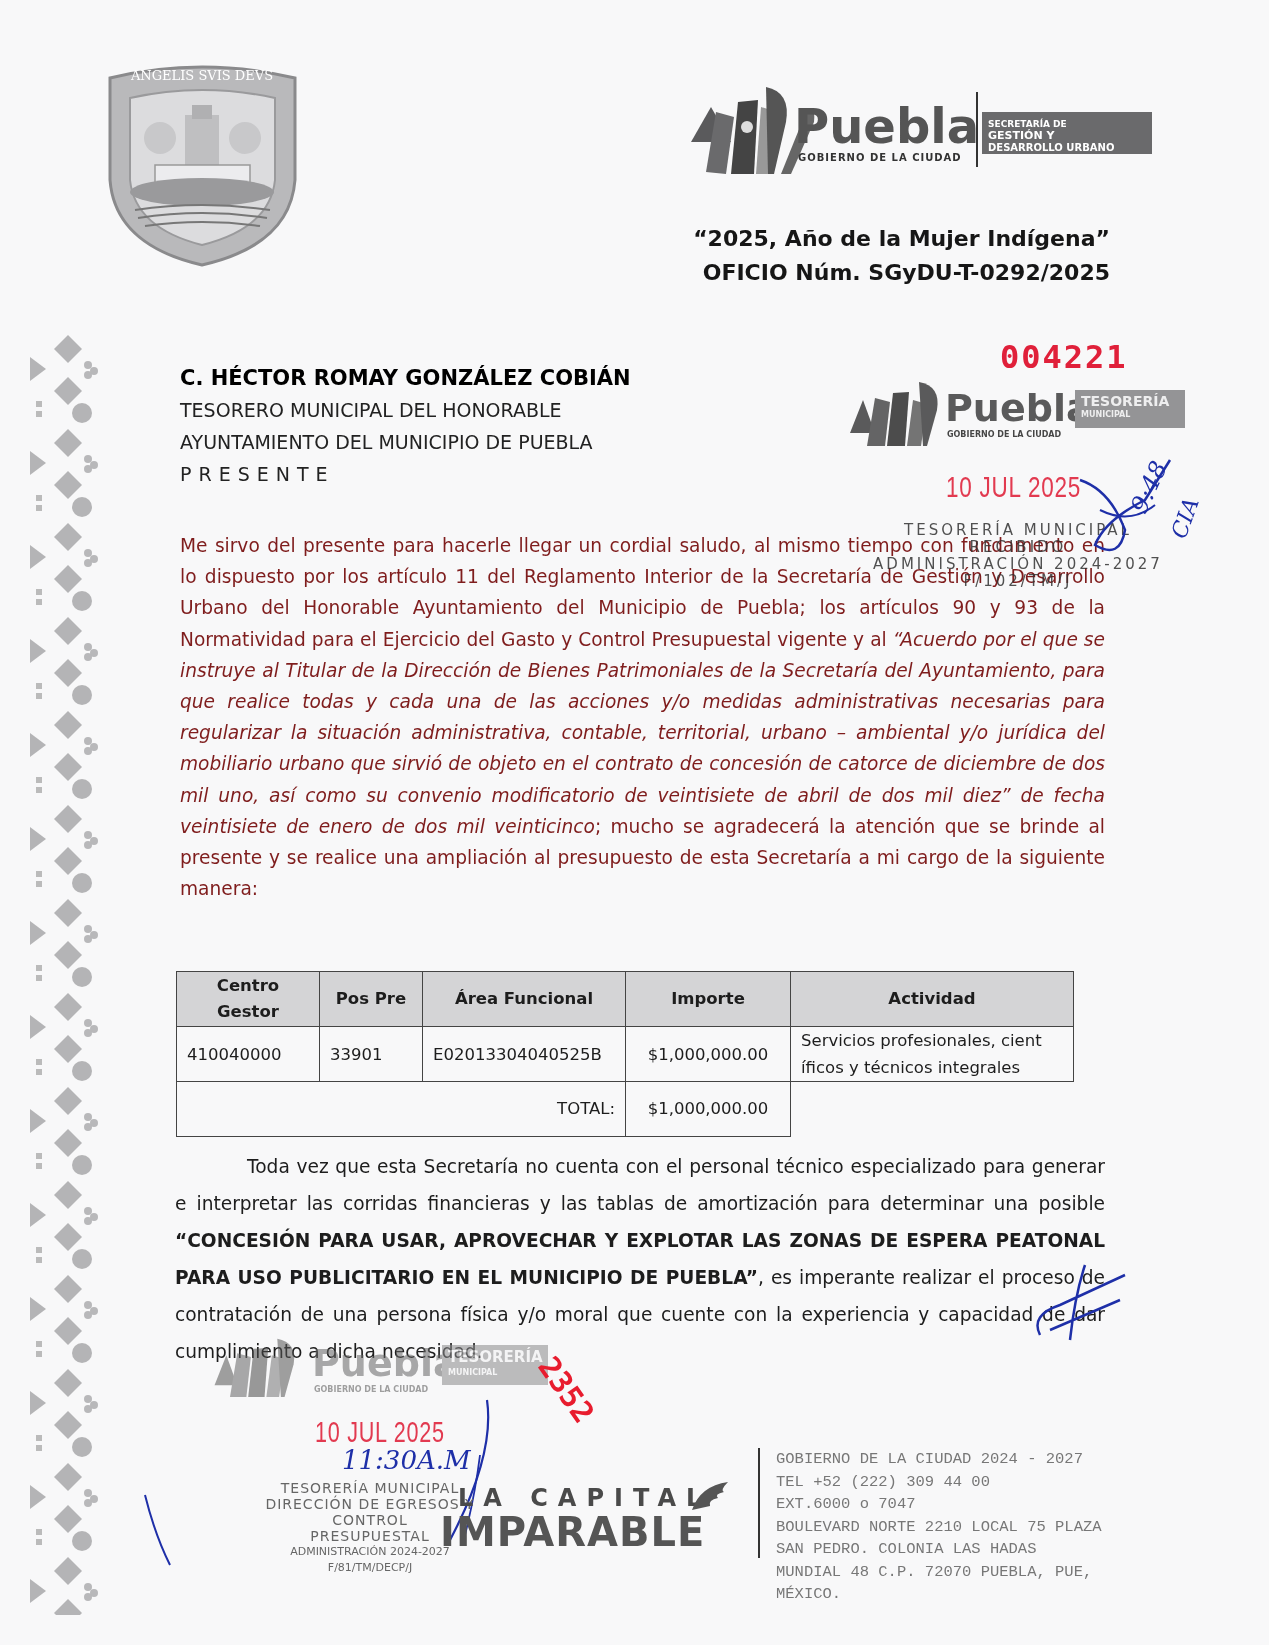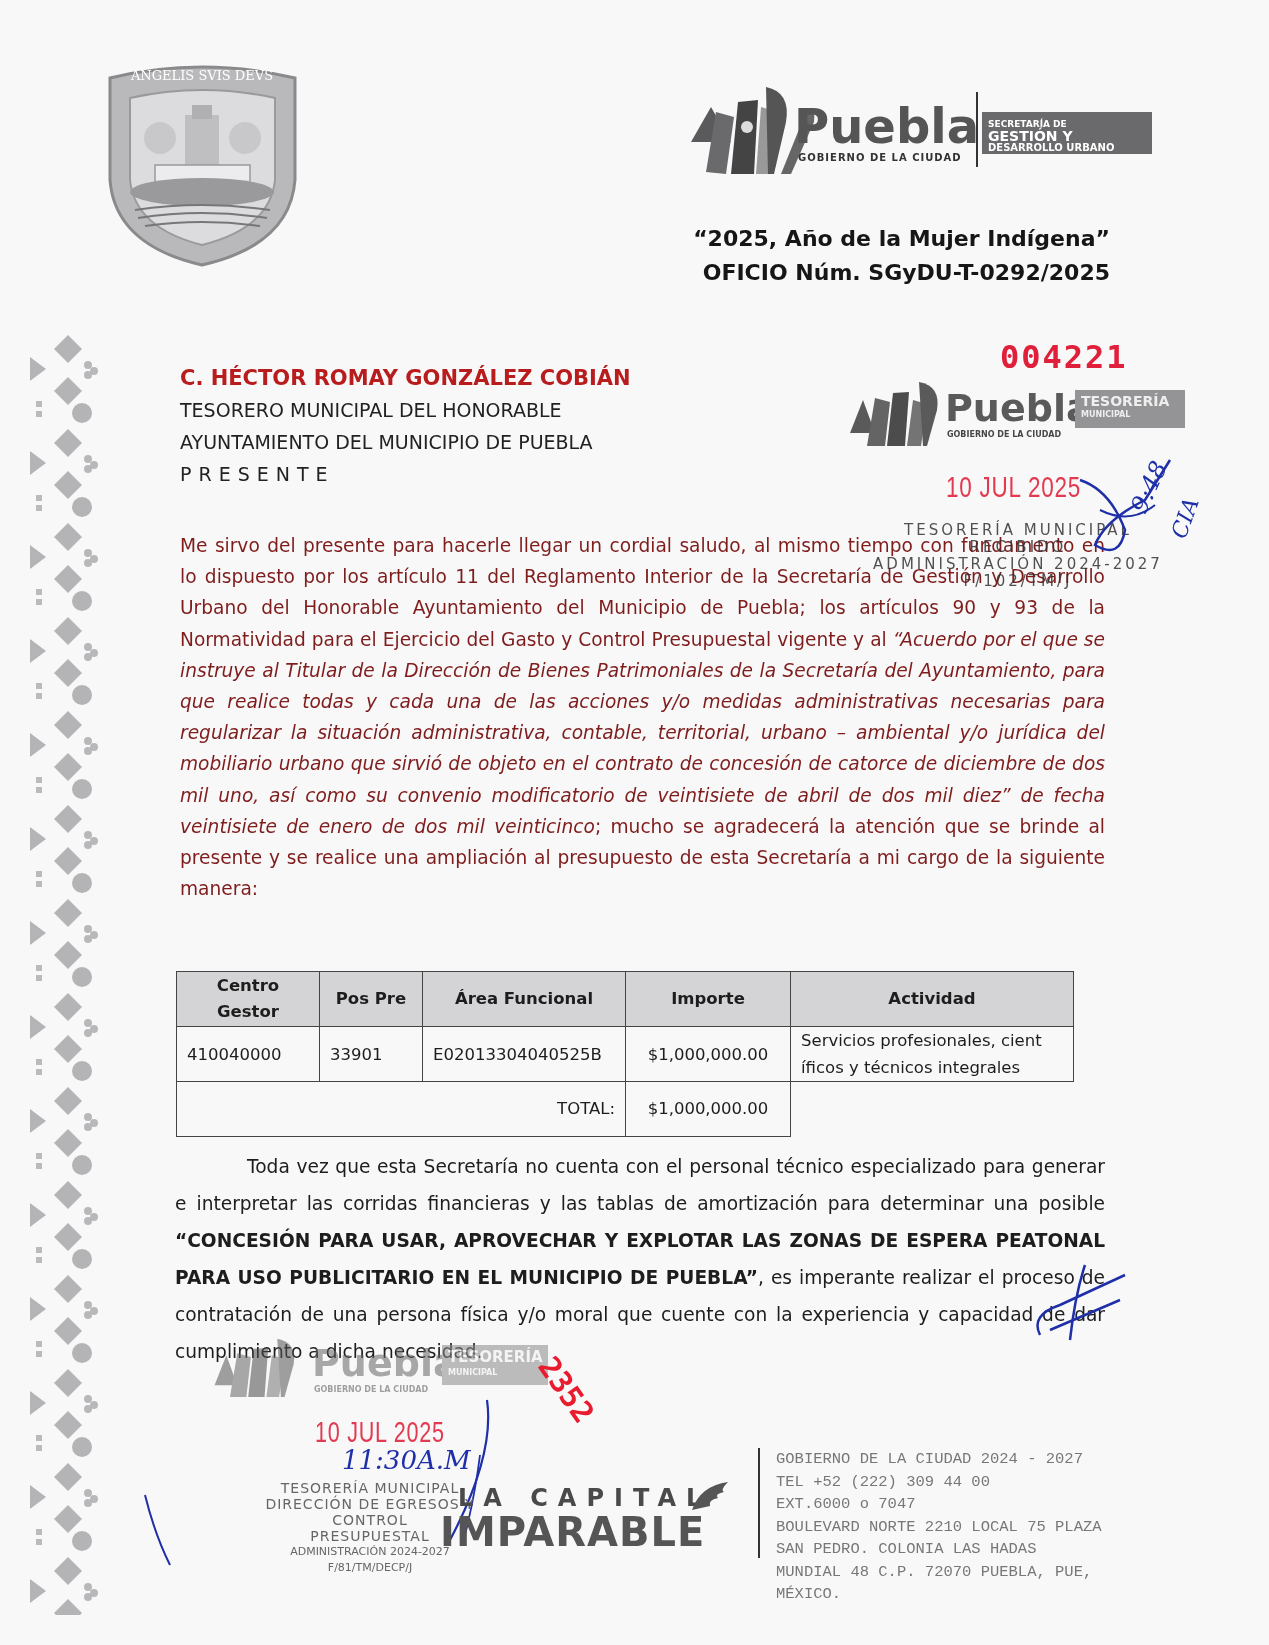--- a/index.html
+++ b/index.html
@@ -14,21 +14,21 @@
   
   .crest { left:100px; top:60px; width:205px; height:210px; }
 
   
   .logo-top { left:686px; top:82px; width:500px; height:100px; }
   .puebla-word { font-family:"DejaVu Sans", sans-serif; font-weight:bold; color:#555; }
   .motto { left:670px; top:222px; width:440px; text-align:right; font-family:"DejaVu Sans", sans-serif; font-weight:bold; font-size:22px; color:#161616; line-height:34px; }
 
   
   .addr { left:180px; top:362px; width:600px; font-family:"DejaVu Sans", sans-serif; font-size:19px; line-height:32px; color:#222; }
-  .addr .name { font-weight:bold; font-size:21px; color:#b91c1c; }
+  .addr .name { font-weight:bold; font-size:21px; color:#000000; }
   .addr .presente { letter-spacing:7px; }
 
   
   .body-text { left:180px; top:530px; width:925px; font-family:"DejaVu Sans", sans-serif; font-size:18.6px; line-height:31.2px; text-align:justify; color:#7f1d1d; }
   .body-text em { font-style:italic; }
   .body-text2 { left:175px; top:1148px; width:930px; font-family:"DejaVu Sans", sans-serif; font-size:18.6px; line-height:37px; text-align:justify; color:#1d1d1d; }
   .body-text2 b { font-weight:bold; }
   .indent { display:inline-block; width:72px; }
 
   
@@ -224,21 +224,21 @@
     <circle cx="61" cy="45" r="6" fill="#ddd"></circle>
     <path d="M70 92 L75 25 L92 30 L85 92 Z" fill="#999"></path>
     <path d="M80 5 Q105 10 100 40 L88 92 L82 92 Z" fill="#555"></path>
     <path d="M95 92 L120 30 Q130 25 128 40 L105 92 Z" fill="#666"></path>
   </svg>
   <span class="abs puebla-word" style="left:108px;top:16px;font-size:48px;">Puebla</span>
   <span class="abs" style="left:112px;top:70px;font-family:'DejaVu Sans',sans-serif;font-size:10px;font-weight:bold;letter-spacing:1px;color:#333;">GOBIERNO DE LA CIUDAD</span>
   <div class="abs" style="left:290px;top:10px;width:2px;height:75px;background:#333;"></div>
   <div class="abs" style="left:296px;top:30px;width:170px;height:42px;background:#6a6a6c;color:#fff;font-family:'DejaVu Sans',sans-serif;font-weight:bold;padding:6px 6px;box-sizing:border-box;line-height:12px;">
     <div style="font-size:9px;">SECRETARÍA DE</div>
-    <div style="font-size:14px;">GESTIÓN Y</div>
+    <div style="font-size:11px;">GESTIÓN Y</div>
     <div style="font-size:10px;">DESARROLLO URBANO</div>
   </div>
 </div>
 
 <div class="abs motto">
   <div>“2025, Año de la Mujer Indígena”</div>
   <div>OFICIO Núm. SGyDU-T-0292/2025</div>
 </div>
 
 <div class="abs stamp-red folio">004221</div>

